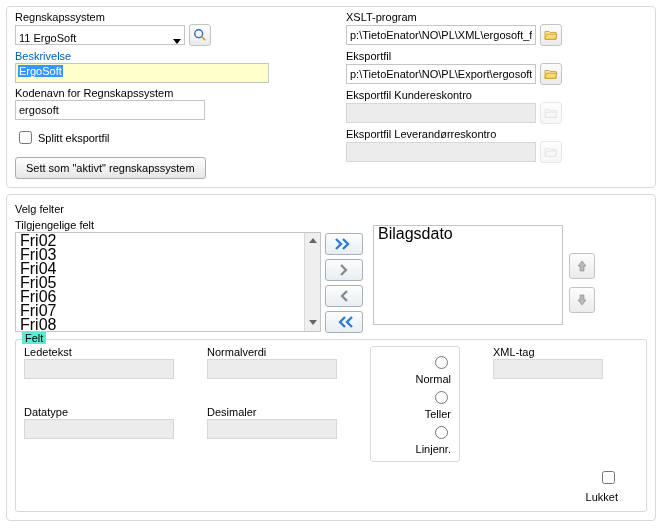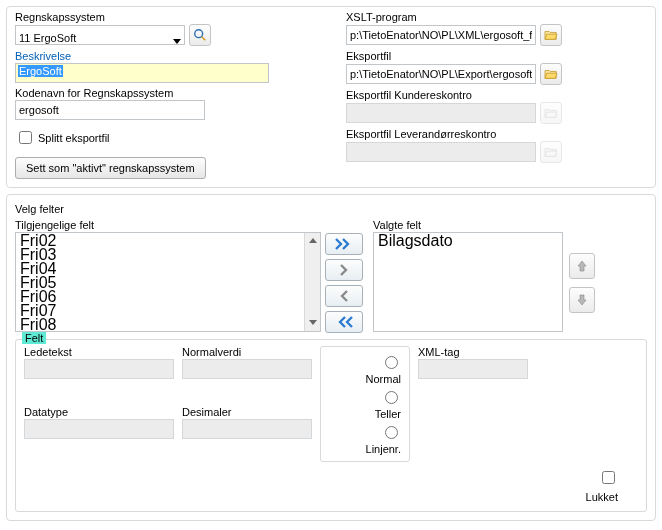--- a/index.html
+++ b/index.html
@@ -148,21 +148,21 @@
   .sq-btn {
     width: 26px; height: 26px;
     border: 1px solid #c4c4c4;
     border-radius: 3px;
     background: linear-gradient(#fdfdfd,#ebebeb);
     display:flex;align-items:center;justify-content:center;
   }
   .felt-grid {
     display: grid;
     grid-template-columns: 150px 130px 90px 110px;
-    gap: 4px 8px;
+    gap: 4px 33px;
     align-items: start;
   }
   .felt-grid .lbl { margin-bottom:1px;}
   .ro-sm { height:20px; border:1px solid #d4d8db; background:#ececec; width:100%; }
   .radio-box {
     border: 1px solid #d9d9d9;
     border-radius: 3px;
     padding: 6px 8px;
     display:flex; flex-direction:column; gap:3px;
   }
@@ -314,21 +314,20 @@
       </div>
       <div class="arrow-btn">
         <svg width="18" height="12" viewBox="0 0 18 12">
           <path d="M17 1l-5 5 5 5" fill="none" stroke="#2a7ad1" stroke-width="2.3"></path>
           <path d="M10 1L5 6l5 5" fill="none" stroke="#2a7ad1" stroke-width="2.3"></path>
         </svg>
       </div>
     </div>
 
     <div style="margin-left:6px;">
-      <span class="lbl">Valgte felt</span>
       <div class="listbox listbox-sel" id="sel-list">
       <div class="list-row">Bilagsdato</div>
         </div>
     </div>
 
     <div class="updown" style="margin-top:16px;">
       <div class="sq-btn">
         <svg width="14" height="14" viewBox="0 0 14 14">
           <path d="M7 2l4 5H9v5H5V7H3z" fill="#b8b8b8" stroke="#888" stroke-width="0.6"></path>
         </svg>

